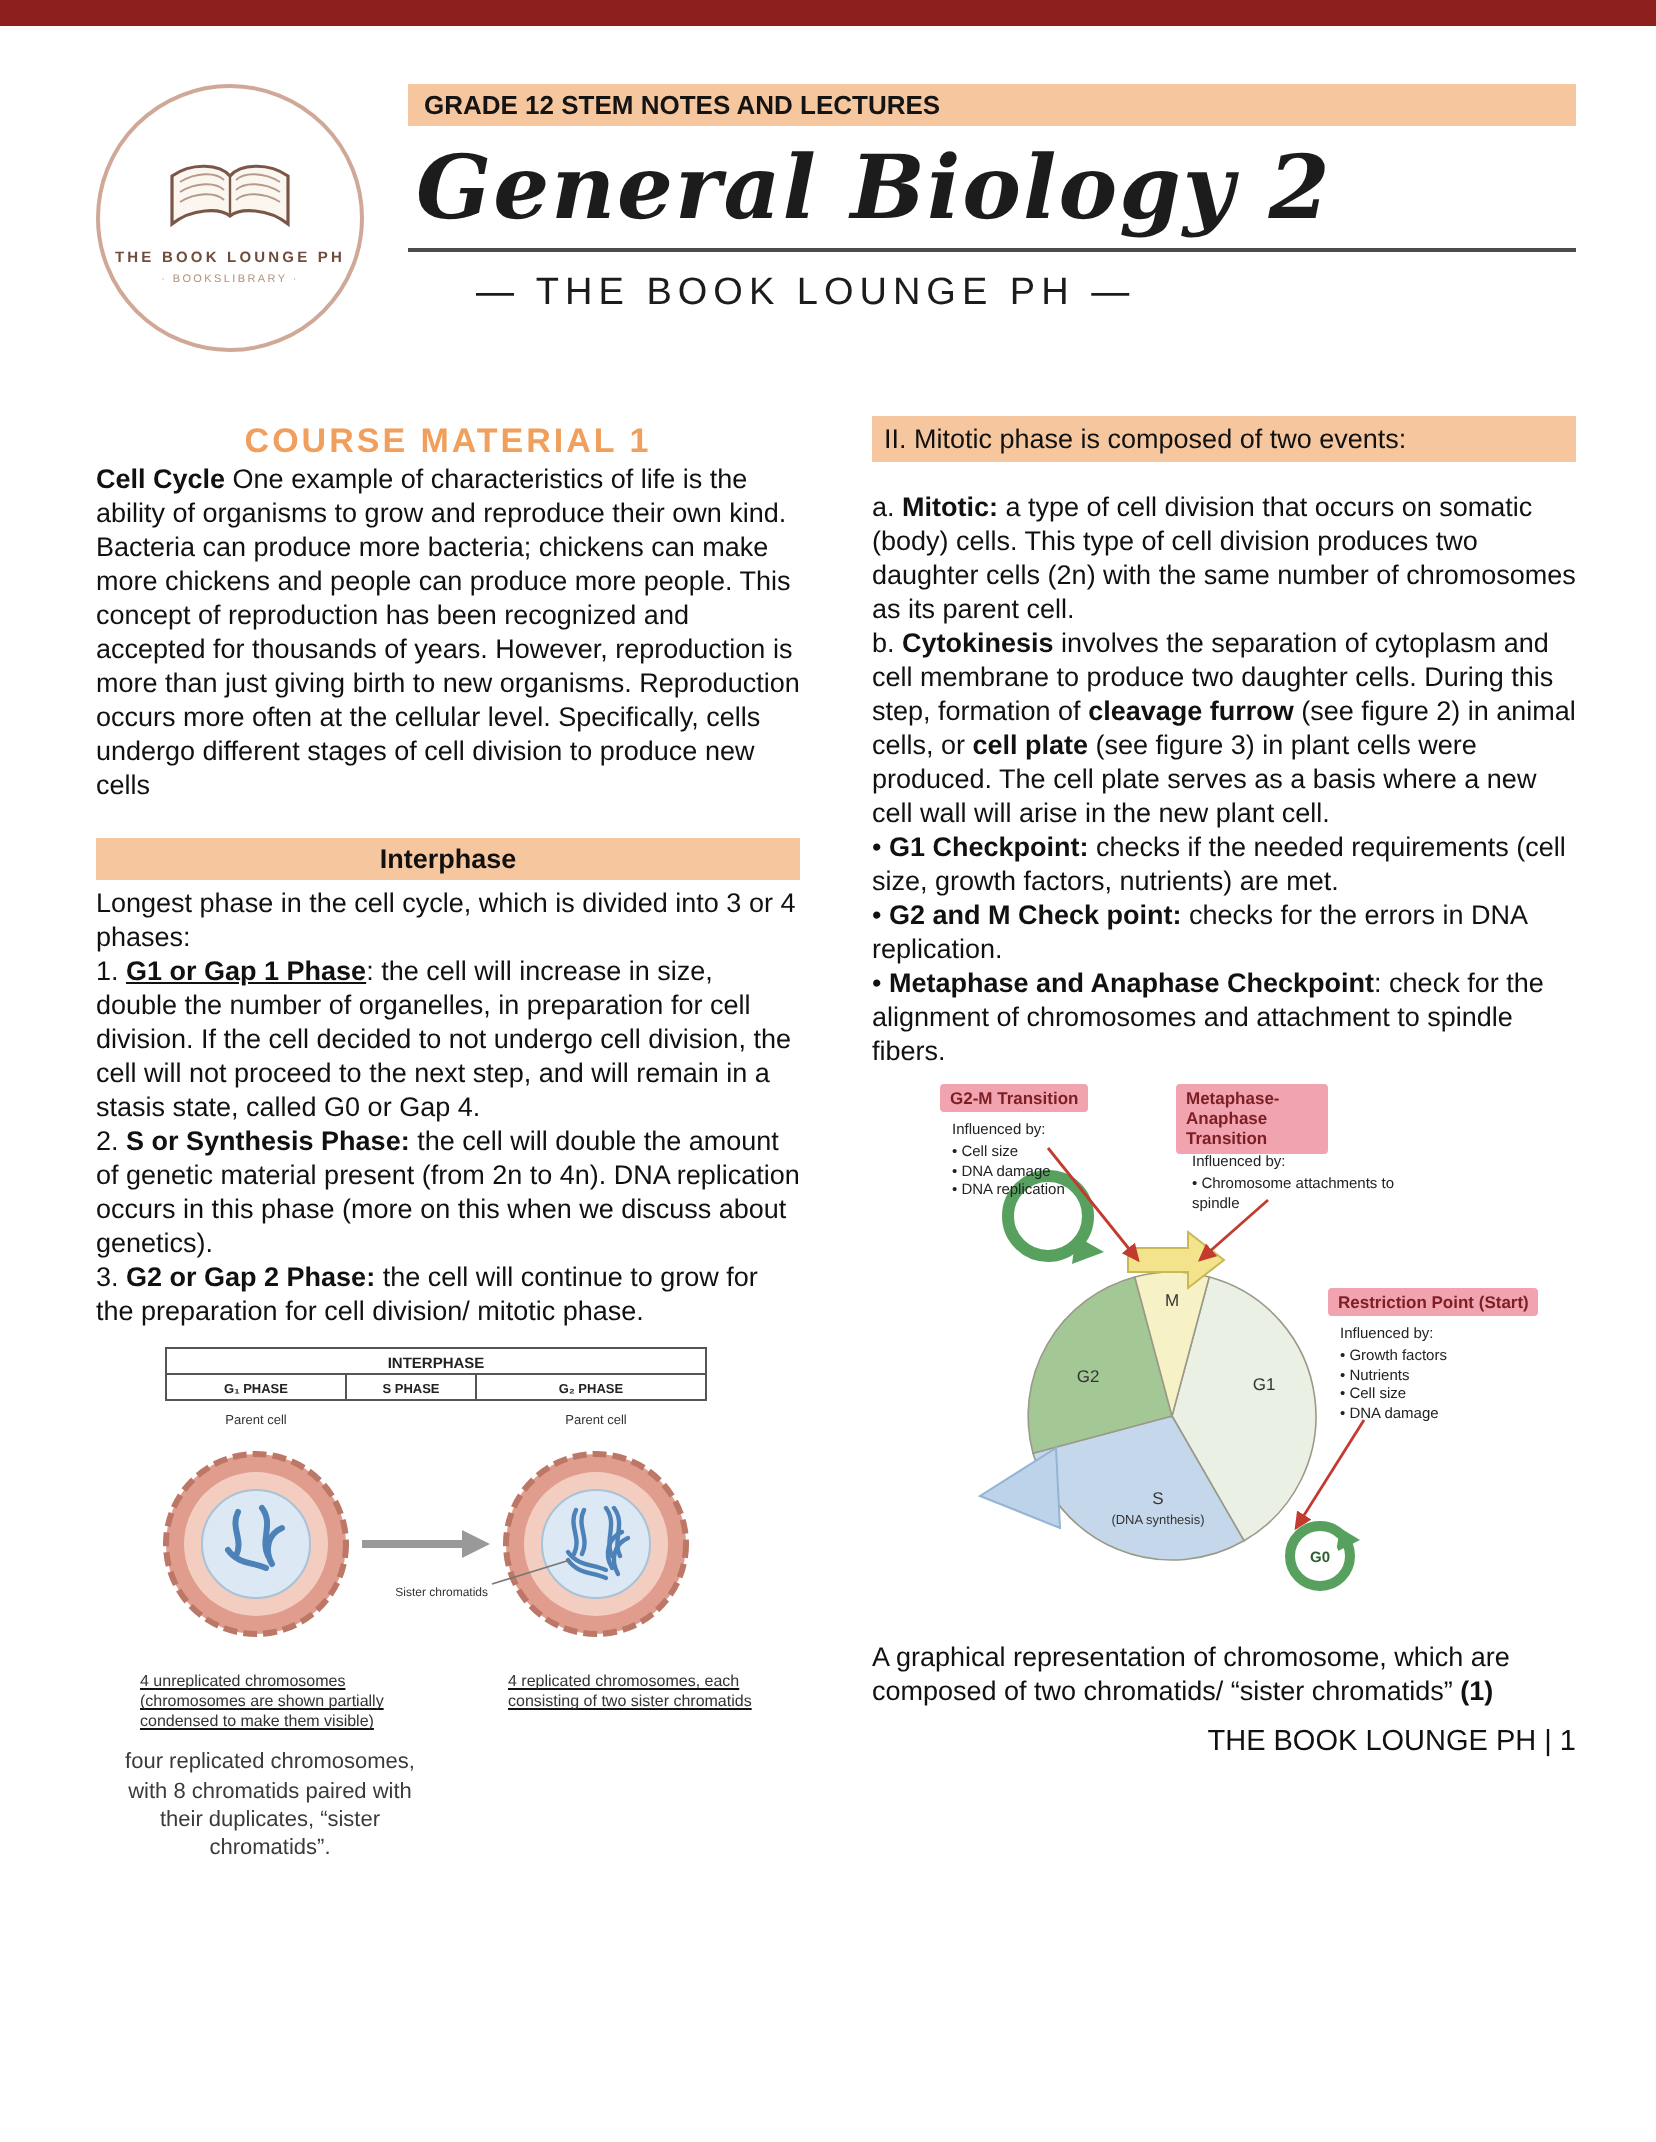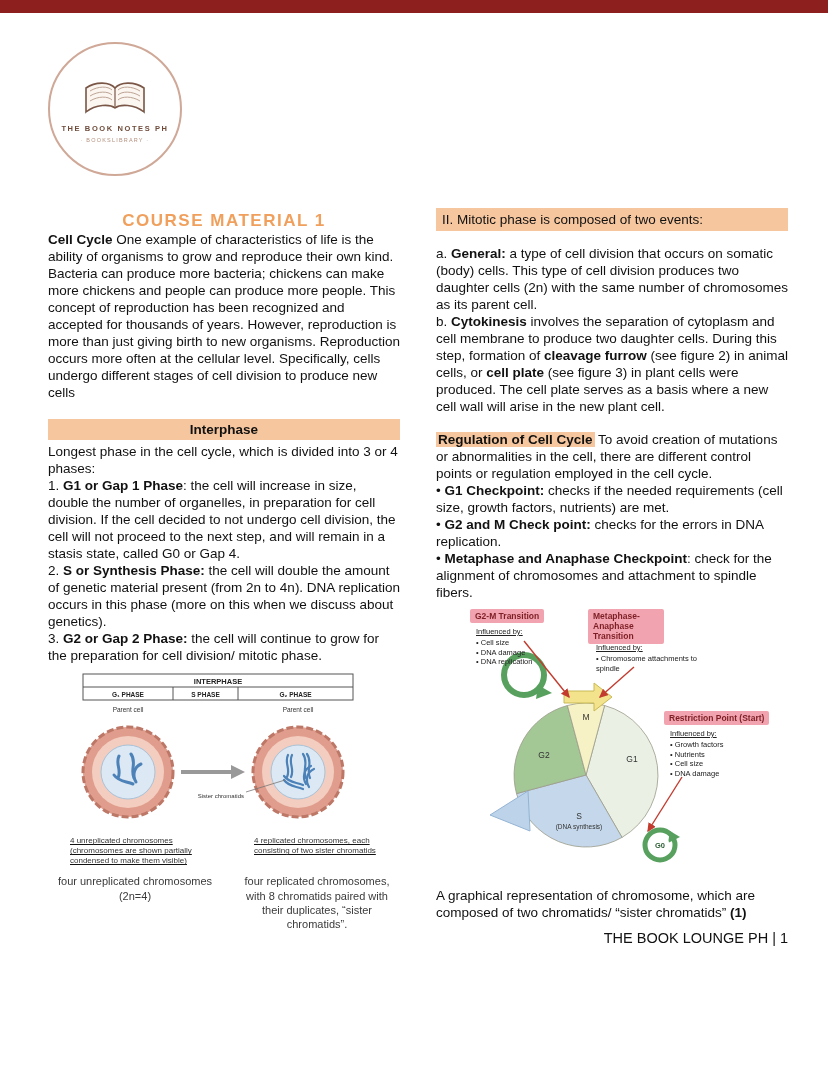--- a/index.html
+++ b/index.html
@@ -58,57 +58,63 @@
   .fig1-captions div { font-size:11px; color:#3a3a3a; width:158px; text-align:center; line-height:1.3; }
 
   
   .figure2 { position:relative; width:352px; height:272px; margin-top:6px; }
   .f2-svg { position:absolute; left:0; top:0; }
   .badge {
     position:absolute; background:var(--badge-bg,#f2a3b0); color:var(--badge-text,#7c1f24);
     font-size:8.5px; font-weight:bold; padding:2px 5px; border-radius:2px; line-height:1.2;
   }
   .inf { position:absolute; font-size:7.5px; color:#222; line-height:1.3; }
-  .inf-title { text-decoration:underline; margin-bottom:1px; }
+  .inf-title { margin-bottom:1px; }
 
   .fig2-caption { font-size:13.5px; margin-top:8px; }
   .footer { text-align:right; font-size:14.5px; margin-top:8px; padding-right:0; color:#111; }
 
   svg text { font-family:"Liberation Sans", sans-serif; }
 </style>
 </head>
 <body>
 
 <div class="page">
   <div class="topbar"></div>
 
   <div class="header">
     <div class="logo">
       <svg width="70" height="44" viewBox="0 0 70 44">
         <path d="M6,36 C16,28 30,28 35,32 C40,28 54,28 64,36 L64,12 C54,5 40,6 35,12 C30,6 16,5 6,12 Z" fill="#fbf6f0" stroke="#7a5647" stroke-width="1.6"></path>
         <line x1="35" y1="12" x2="35" y2="32" stroke="#7a5647" stroke-width="1.2"></line>
         <path d="M10,15 C18,10 28,10 32,14 M10,20 C18,15 28,15 32,19 M10,25 C18,20 28,20 32,24" fill="none" stroke="#b59a8a" stroke-width="0.9"></path>
         <path d="M38,14 C42,10 52,10 60,15 M38,19 C42,15 52,15 60,20 M38,24 C42,20 52,20 60,25" fill="none" stroke="#b59a8a" stroke-width="0.9"></path>
       </svg>
-      <div class="logo-name">THE BOOK NOTES PH</div>
+      <div class="logo-name">THE BOOK LOUNGE PH</div>
       <div class="logo-sub">· BOOKSLIBRARY ·</div>
+    </div>
+    <div class="header-right">
+      <div class="kicker-bar">GRADE 12 STEM NOTES AND LECTURES</div>
+      <div class="big-title">General Biology 2</div>
+      <div class="rule"></div>
+      <div class="header-sub">— THE BOOK LOUNGE PH —</div>
     </div>
   </div>
 
   <div class="columns">
 
     <div class="col">
       <div class="course-label">COURSE MATERIAL 1</div>
 
       <p><span style="font-weight: bold;">Cell Cycle</span><span> One example of characteristics of life is the ability of organisms to grow and reproduce their own kind. Bacteria can produce more bacteria; chickens can make more chickens and people can produce more people. This concept of reproduction has been recognized and accepted for thousands of years. However, reproduction is more than just giving birth to new organisms. Reproduction occurs more often at the cellular level. Specifically, cells undergo different stages of cell division to produce new cells</span></p>
 
       <div class="section-bar">Interphase</div>
 
       <p><span> Longest phase in the cell cycle, which is divided into 3 or 4 phases:</span></p>
-      <p><span>1. </span><span style="font-weight: bold;">G1 or Gap 1 Phase</span><span>: the cell will increase in size, double the number of organelles, in preparation for cell division. If the cell decided to not undergo cell division, the cell will not proceed to the next step, and will remain in a stasis state, called G0 or Gap 4.</span></p>
+      <p><span>1. </span><span style="font-weight: bold; text-decoration: underline;">G1 or Gap 1 Phase</span><span>: the cell will increase in size, double the number of organelles, in preparation for cell division. If the cell decided to not undergo cell division, the cell will not proceed to the next step, and will remain in a stasis state, called G0 or Gap 4.</span></p>
       <p><span>2. </span><span style="font-weight: bold;">S or Synthesis Phase:</span><span> the cell will double the amount of genetic material present (from 2n to 4n). DNA replication occurs in this phase (more on this when we discuss about genetics).</span></p>
       <p><span>3. </span><span style="font-weight: bold;">G2 or Gap 2 Phase:</span><span> the cell will continue to grow for the preparation for cell division/ mitotic phase.</span></p>
 
       <div class="figure1">
         <svg width="340" height="158" viewBox="0 0 340 158">
 
           <rect x="35" y="2" width="270" height="26" fill="none" stroke="#555" stroke-width="1"></rect>
           <line x1="35" y1="15" x2="305" y2="15" stroke="#555" stroke-width="1"></line>
           <line x1="125" y1="15" x2="125" y2="28" stroke="#555" stroke-width="1"></line>
           <line x1="190" y1="15" x2="190" y2="28" stroke="#555" stroke-width="1"></line>
@@ -155,33 +161,31 @@
 
           <line x1="198" y1="120" x2="237" y2="108" stroke="#777" stroke-width="0.8"></line>
           <text x="196" y="126" font-size="6" text-anchor="end" fill="#333">Sister chromatids</text>
         </svg>
 
         <div class="fig1-notes">
           <div>4 unreplicated chromosomes (chromosomes are shown partially condensed to make them visible)</div>
           <div>4 replicated chromosomes, each consisting of two sister chromatids</div>
         </div>
         <div class="fig1-captions">
-          <div>four unreplicated chromosomes (2n=4)</div>
           <div>four replicated chromosomes, with 8 chromatids paired with their duplicates, “sister chromatids”.</div>
         </div>
       </div>
     </div>
 
     <div class="col">
       <div class="topic-bar">II. Mitotic phase is composed of two events:</div>
 
-      <p><span>a. </span><span style="font-weight: bold;">General:</span><span> a type of cell division that occurs on somatic (body) cells. This type of cell division produces two daughter cells (2n) with the same number of chromosomes as its parent cell.</span></p>
+      <p><span>a. </span><span style="font-weight: bold;">Mitotic:</span><span> a type of cell division that occurs on somatic (body) cells. This type of cell division produces two daughter cells (2n) with the same number of chromosomes as its parent cell.</span></p>
       <p><span>b. </span><span style="font-weight: bold;">Cytokinesis</span><span> involves the separation of cytoplasm and cell membrane to produce two daughter cells. During this step, formation of </span><span style="font-weight: bold;">cleavage furrow</span><span> (see figure 2) in animal cells, or </span><span style="font-weight: bold;">cell plate</span><span> (see figure 3) in plant cells were produced. The cell plate serves as a basis where a new cell wall will arise in the new plant cell.</span></p>
 
-      <p class="mt16"><span class="hl" style="font-weight: bold;">Regulation of Cell Cycle</span><span> To avoid creation of mutations or abnormalities in the cell, there are different control points or regulation employed in the cell cycle.</span></p>
       <p><span>• </span><span style="font-weight: bold;">G1 Checkpoint:</span><span> checks if the needed requirements (cell size, growth factors, nutrients) are met.</span></p>
       <p><span>• </span><span style="font-weight: bold;">G2 and M Check point:</span><span> checks for the errors in DNA replication.</span></p>
       <p><span>• </span><span style="font-weight: bold;">Metaphase and Anaphase Checkpoint</span><span>: check for the alignment of chromosomes and attachment to spindle fibers.</span></p>
 
       <div class="figure2">
         <svg class="f2-svg" width="352" height="272" viewBox="0 0 352 272">
           <defs>
             <marker id="ra" markerWidth="7" markerHeight="7" refX="5.5" refY="3" orient="auto">
               <path d="M0,0 L6.5,3 L0,6 Z" fill="#c23b2e"></path>
             </marker>

